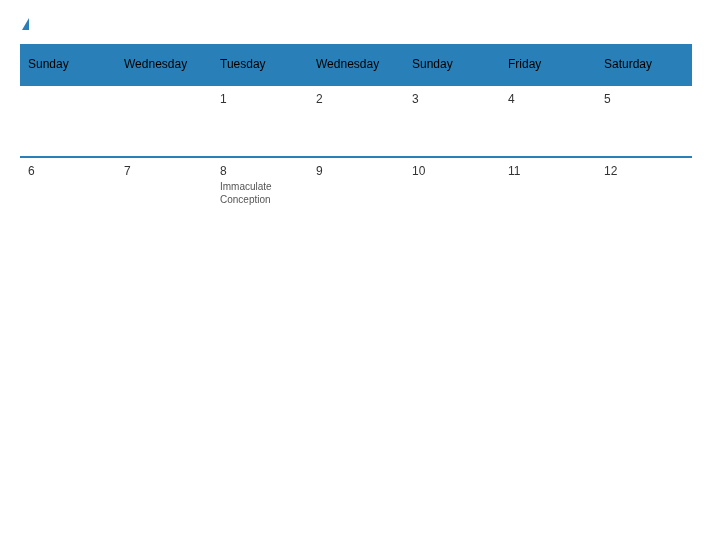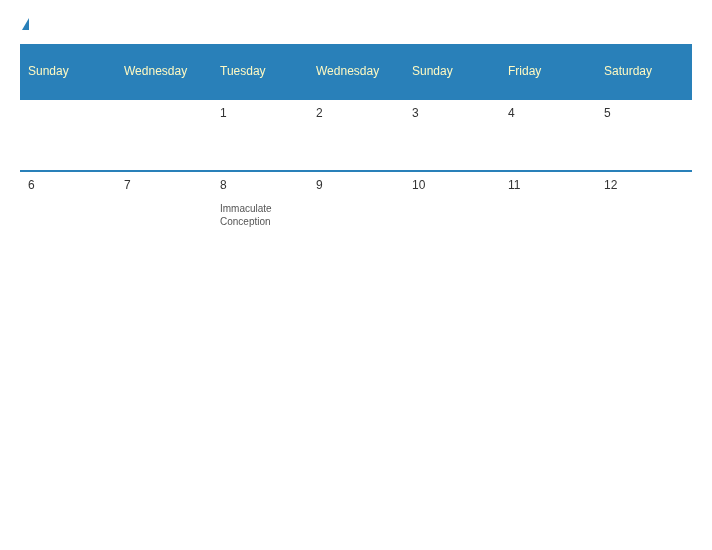--- a/index.html
+++ b/index.html
@@ -67,24 +67,24 @@
       text-align: right;
     }
     .calendar {
       width: 100%;
       border-collapse: collapse;
     }
     .calendar thead tr {
       background: #2980b9;
     }
     .calendar thead th {
-      color: #fef9c3;
+      color: #000000;
       font-size: 12px;
       font-weight: normal;
-      padding: 20px 8px;
+      padding: 13px 8px;
       text-align: left;
       border: none;
       width: calc(100% / 7);
     }
     .calendar tbody tr {
       border-top: 2px solid #2980b9;
     }
     .calendar tbody td {
       vertical-align: top;
       padding: 6px 8px 6px 8px;
@@ -96,21 +96,21 @@
     }
     .day-num {
       font-size: 12px;
       color: #333;
       display: block;
     }
     .holiday {
       font-size: 10px;
       color: #555;
       display: block;
-      margin-top: 10px;
+      margin-top: 2px;
       line-height: 1.3;
     }
   </style>
 </head>
 <body>
 
 <div class="page">
   <div class="header">
     <div class="logo">
       <span class="logo-general"></span>

